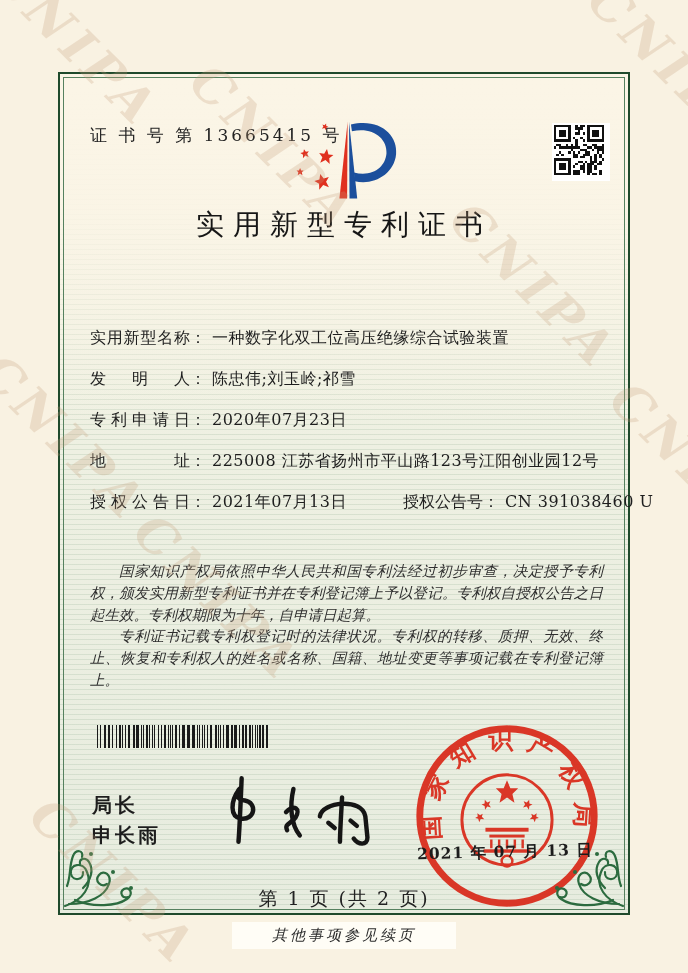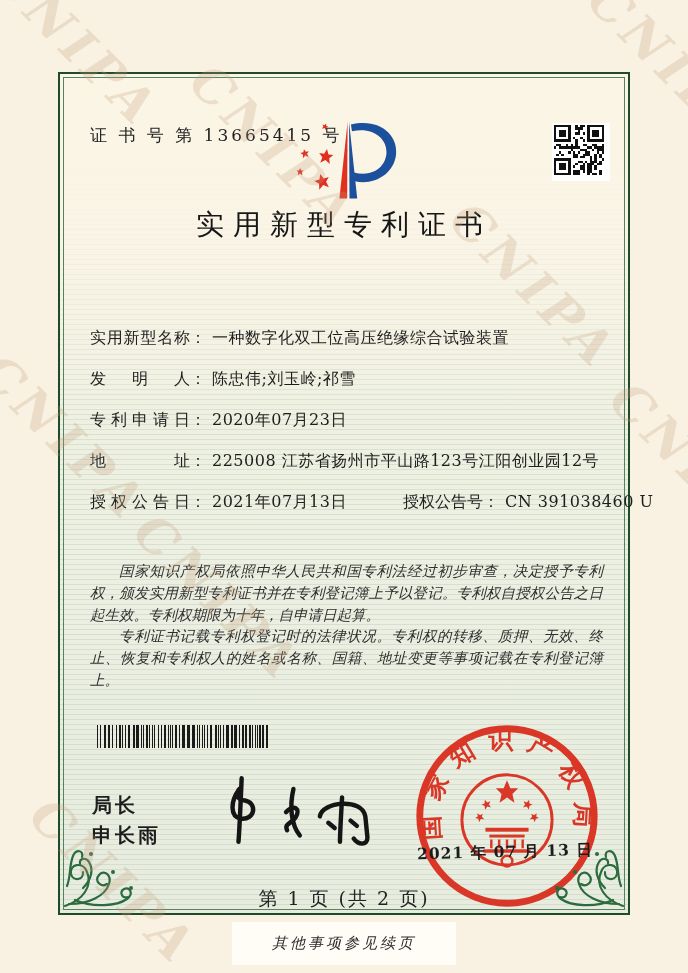--- a/index.html
+++ b/index.html
@@ -64,21 +64,21 @@
     letter-spacing:1px;color:#1c1c1c;transform:rotate(-1.5deg);font-weight:bold;
   }
   .page-num{left:0;top:812px;width:100%;text-align:center;font-size:19px;letter-spacing:2px;color:#222;}
   .flourish{z-index:3;}
   .flourish.left{left:1px;bottom:1px;}
   .flourish.right{right:1px;bottom:1px;transform:scaleX(-1);}
   .continuation{
     position:absolute;left:0;top:922px;width:100%;text-align:center;z-index:2;
   }
   .continuation span{
-    display:inline-block;background:rgba(255,253,247,0.95);padding:12px 40px;
+    display:inline-block;background:rgba(255,253,247,0.95);padding:4px 40px;
     font-size:15px;font-style:italic;letter-spacing:3px;color:#2c2c2c;
   }
 </style>
 </head>
 <body>
 
 <span class="wm" style="left:-30px;top:14px">CNIPA</span>
 <span class="wm" style="left:566px;top:36px">CNIPA</span>
 <span class="wm" style="left:168px;top:118px">CNIPA</span>
 <span class="wm" style="left:428px;top:256px">CNIPA</span>

